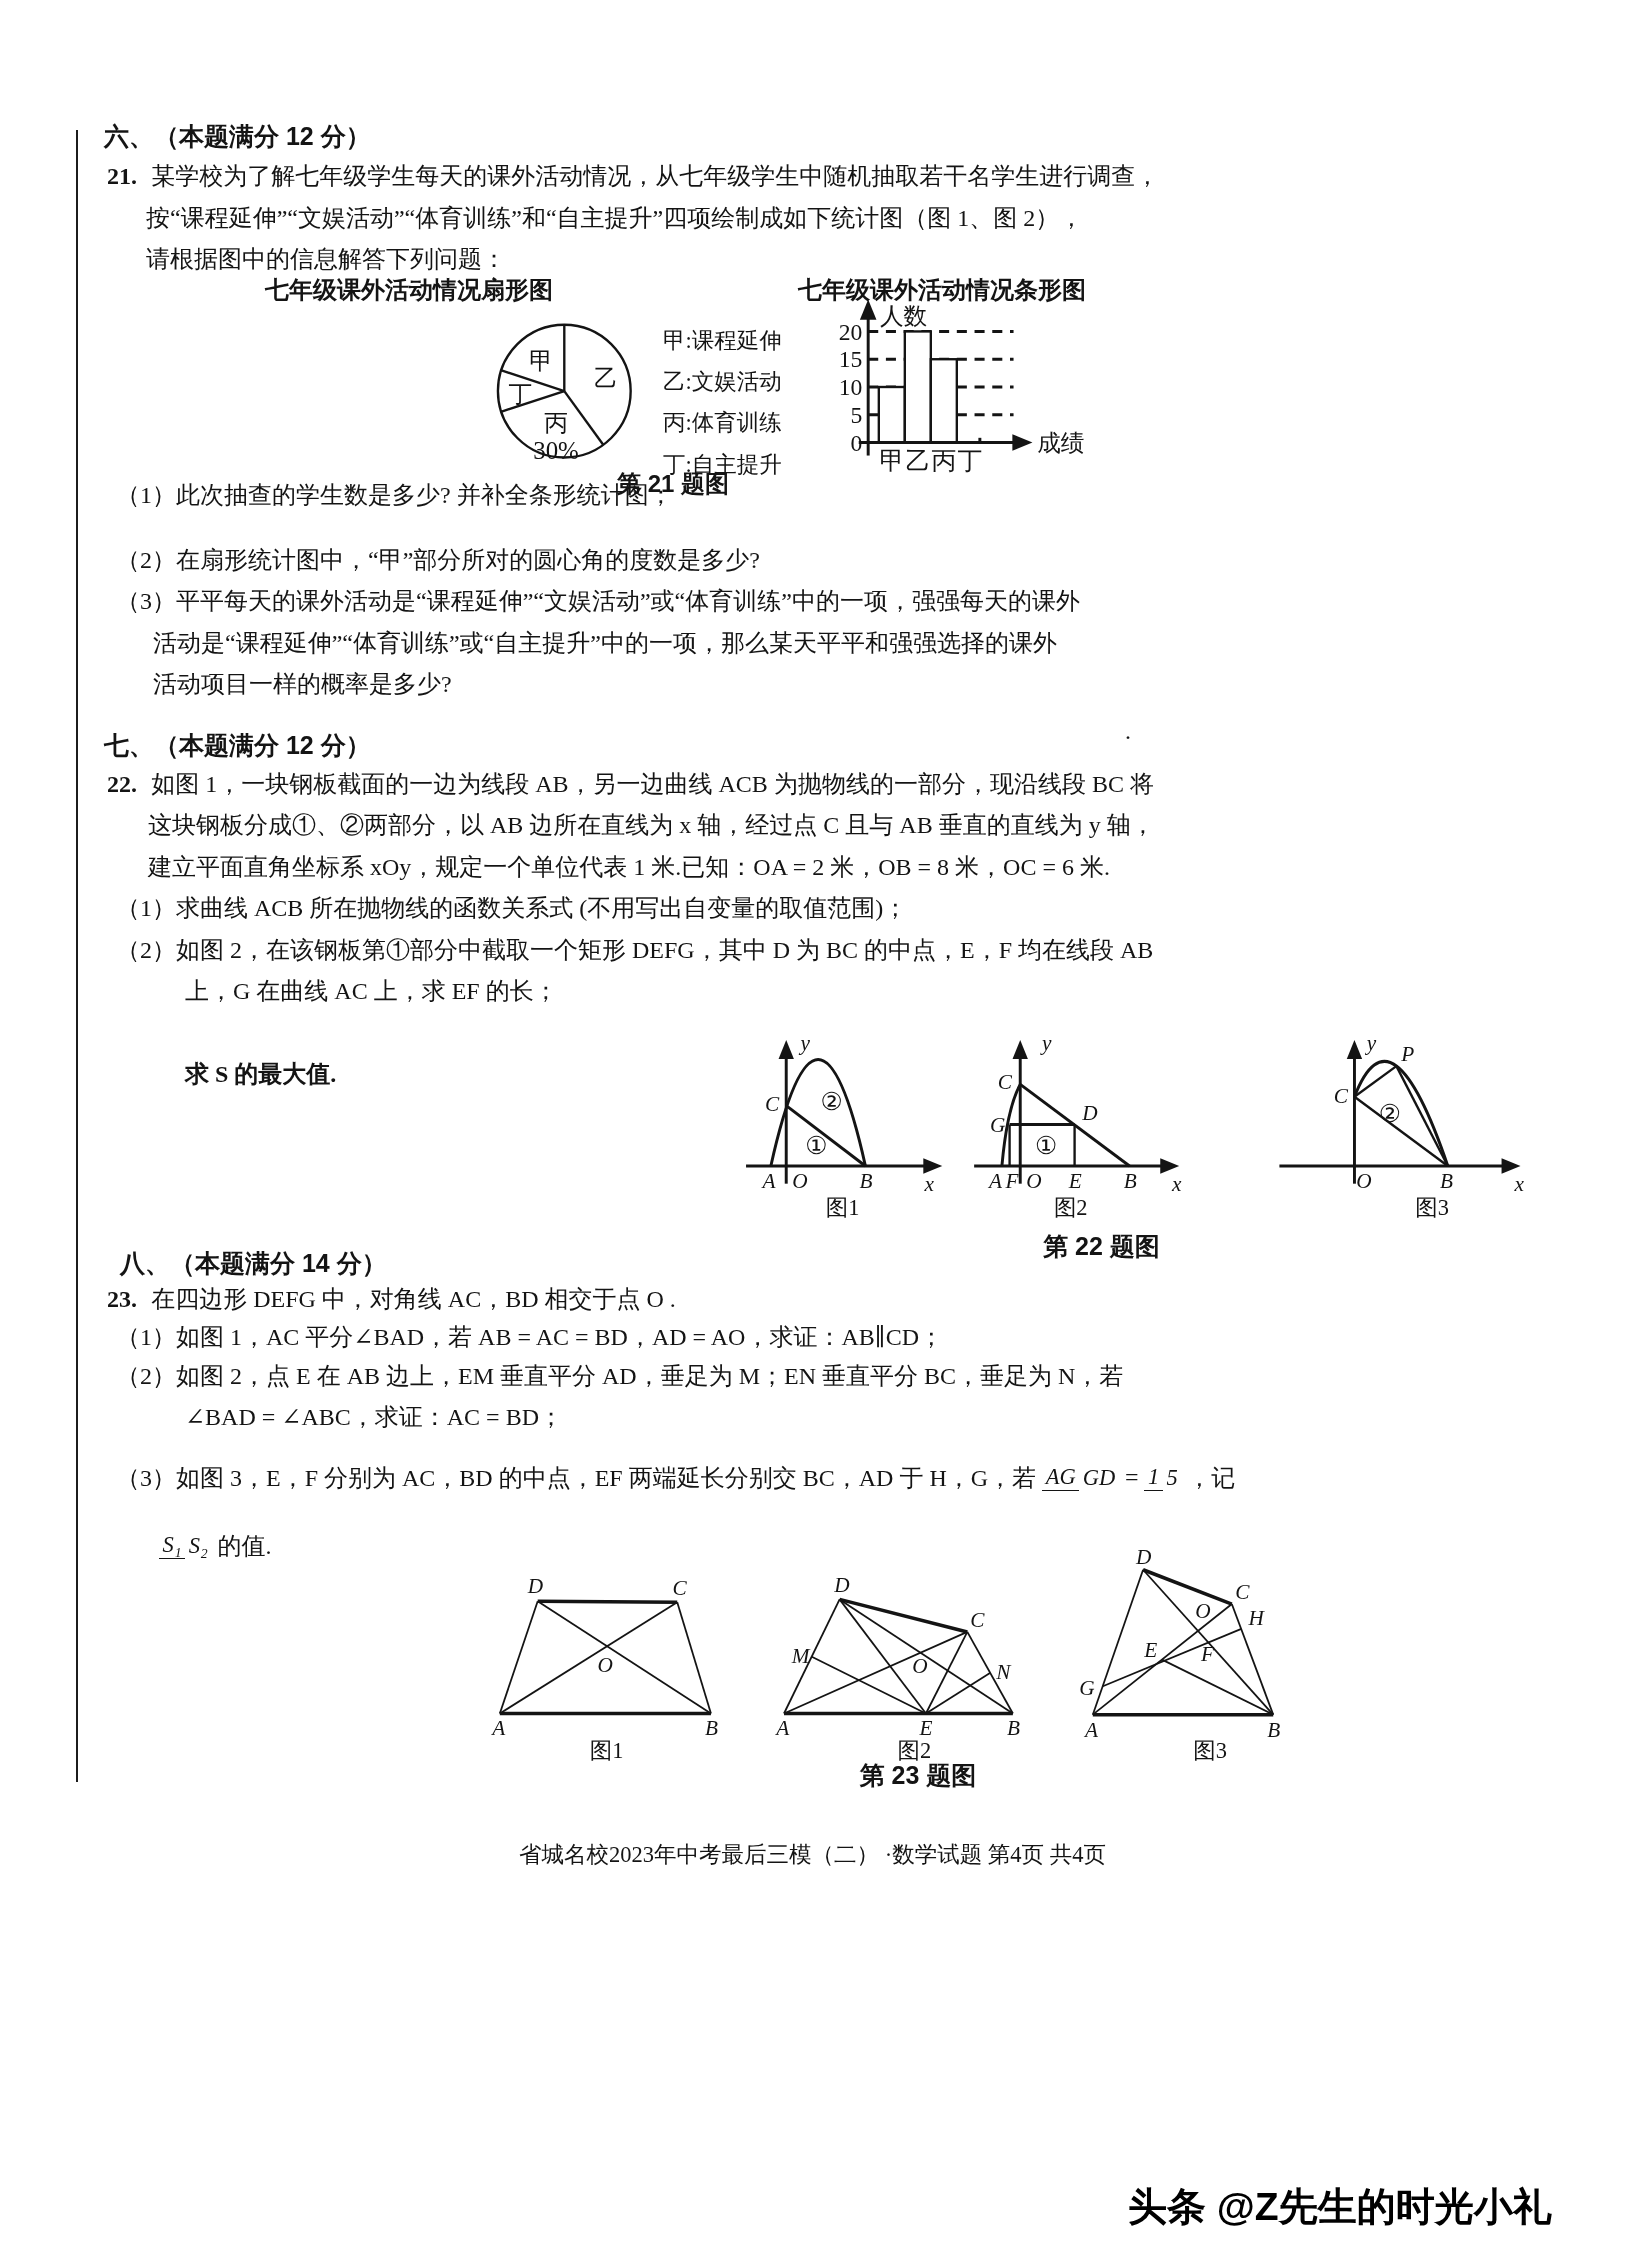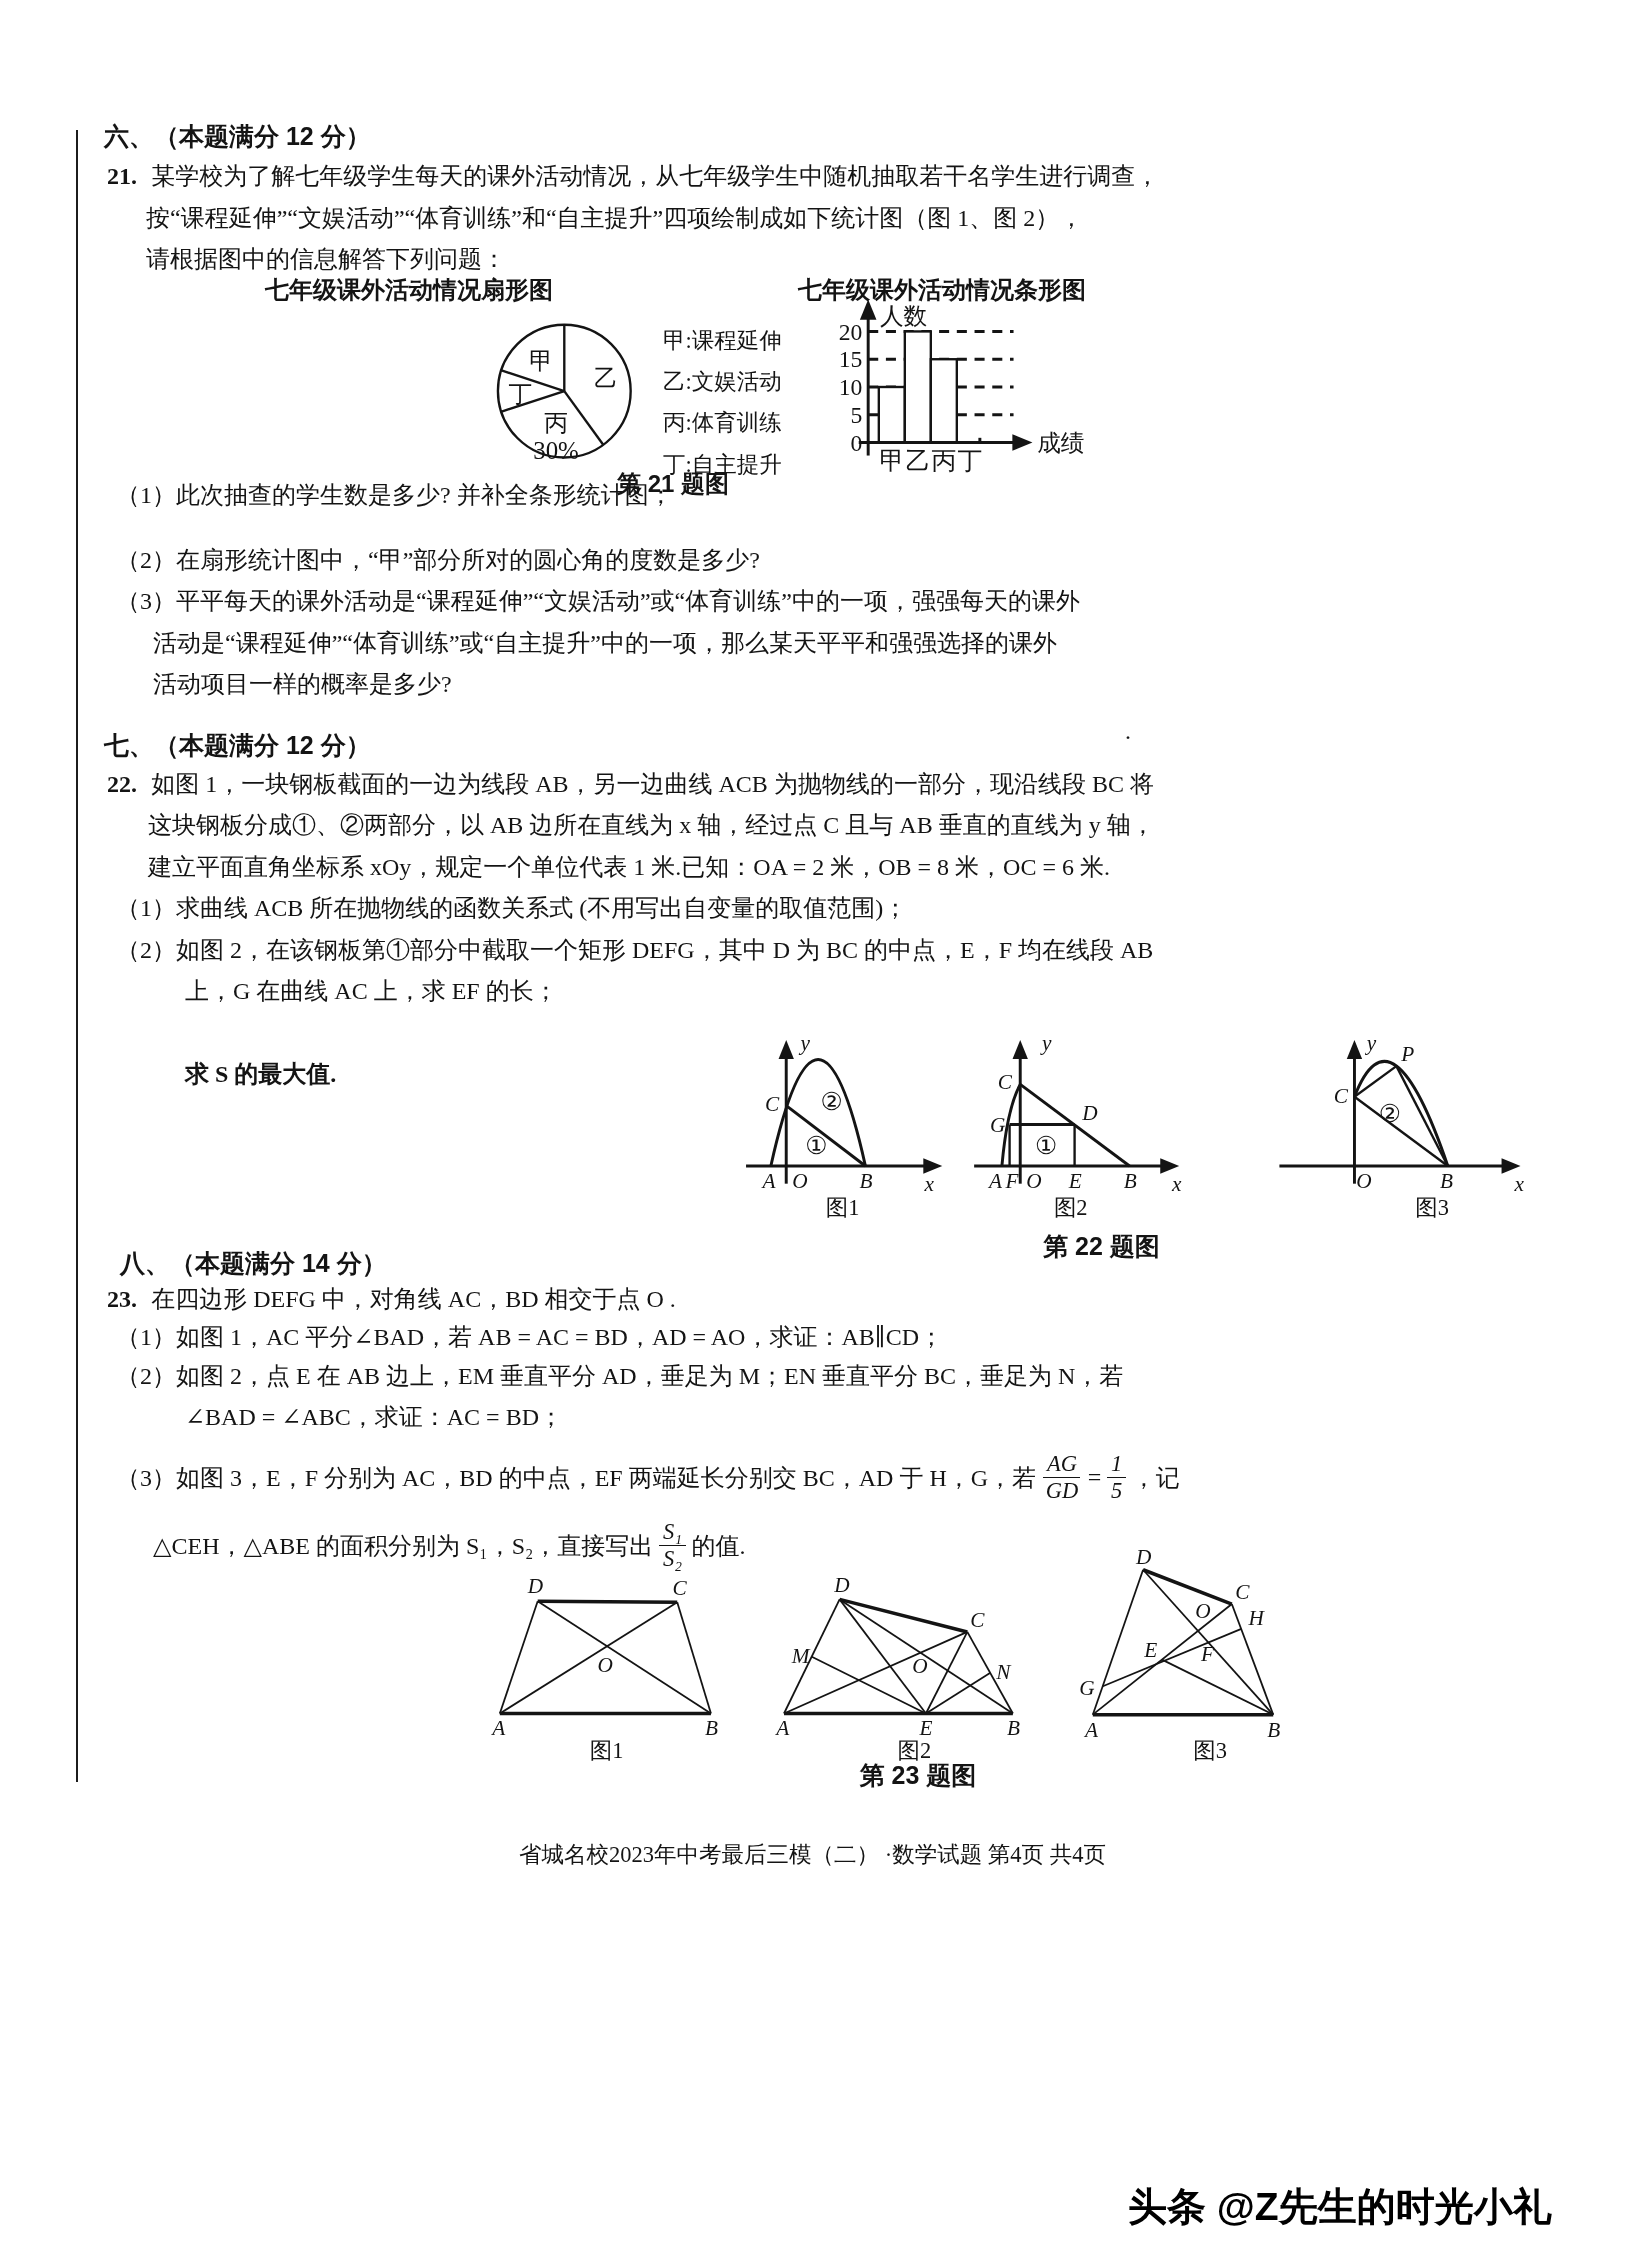--- a/index.html
+++ b/index.html
@@ -3,21 +3,21 @@
 <meta charset="utf-8">
 <style>
   html,body{margin:0;padding:0;background:#e8e8e8;}
   #page{position:relative;width:1625px;height:2261px;background:#ffffff;
         font-family:"Liberation Serif","DejaVu Serif",serif;color:#141414;overflow:hidden;}
   .line{position:absolute;font-size:24px;line-height:31px;white-space:nowrap;}
   .heiti{font-family:"Liberation Sans","DejaVu Sans",sans-serif;font-weight:bold;}
   .num{font-weight:bold;margin-right:14.2px;}
   .ctr{text-align:center;}
   .frow{position:absolute;display:flex;align-items:center;font-size:24px;white-space:nowrap;}
-  .frac{display:inline-flex;flex-direction:column;align-items:center;margin:0 6px;font-style:italic;font-size:22.5px;line-height:26px;}
+  .frac{display:inline-flex;flex-direction:row;align-items:center;margin:0 6px;font-style:italic;font-size:22.5px;line-height:26px;}
   .frac .fn{border-bottom:1.8px solid #141414;padding:0 3.6px;}
   .frac .fd{padding:0 3.6px;}
   .legend-item{position:absolute;font-size:22.5px;white-space:nowrap;font-family:"Liberation Serif",serif;}
   #scan-line{position:absolute;left:76px;top:130px;width:2.4px;height:1652px;background:#1c1c1c;}
   #watermark{position:absolute;left:1128px;top:2180px;font-size:39px;font-weight:900;
              font-family:"Liberation Sans","DejaVu Sans",sans-serif;color:#000;
              text-shadow:1.8px 1.8px 0 #fff,-1.8px -1.8px 0 #fff,1.8px -1.8px 0 #fff,-1.8px 1.8px 0 #fff,0 2.4px 0 #fff;}
   #footer{position:absolute;left:0;top:1839px;width:1625px;text-align:center;font-size:22.5px;}
   svg{position:absolute;overflow:visible;}
   svg text{font-family:"Liberation Serif","DejaVu Serif",serif;fill:#141414;}
@@ -193,21 +193,20 @@
     </span>
     <span>=</span>
     <span class="frac">
       <span class="fn">1</span>
       <span class="fd">5</span>
     </span>
     <span>，记</span>
   </div>
 
   <div class="frow" style="left:153px;top:1513px;height:65px;">
-    <span>△CEH，△ABE 的面积分别为 S₁，S₂，直接写出</span>
     <span class="frac">
       <span class="fn">S₁</span>
       <span class="fd">S₂</span>
     </span>
     <span>的值.</span>
   </div>
 
   <svg style="left:486px;top:1558px;" width="237" height="204" viewBox="0 0 400 345">
     <line x1="23" y1="263" x2="380" y2="263" stroke="#141414" stroke-width="6"></line>
     <line x1="87" y1="73" x2="323" y2="75" stroke="#141414" stroke-width="6"></line>

